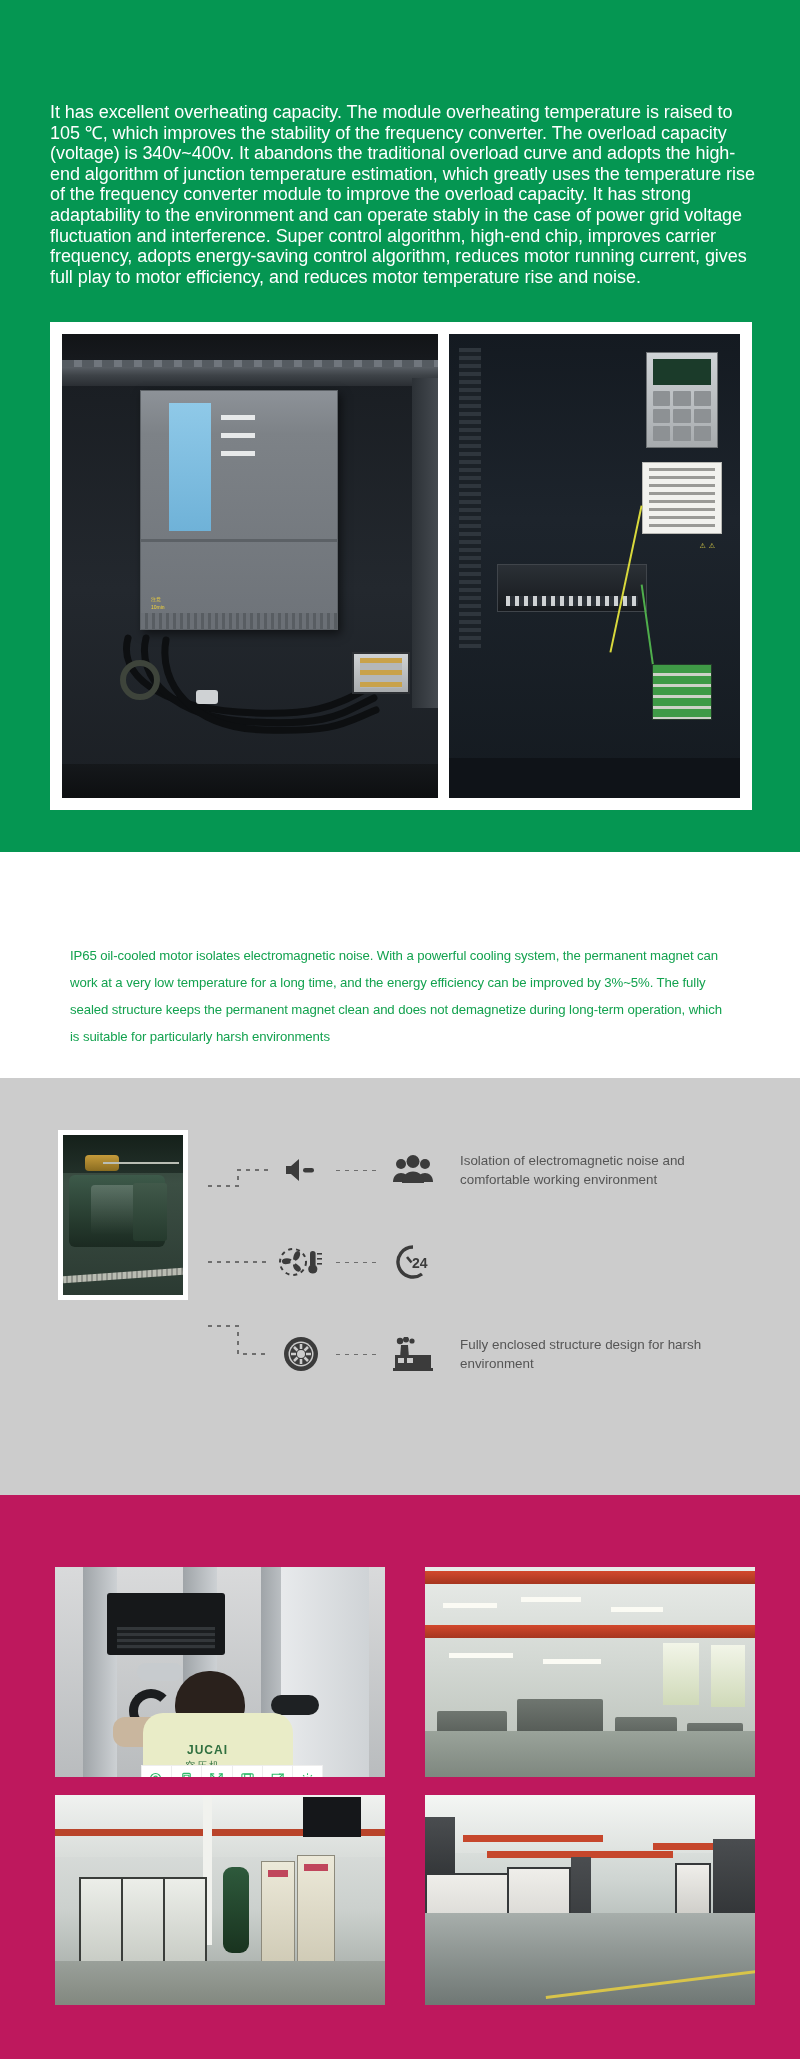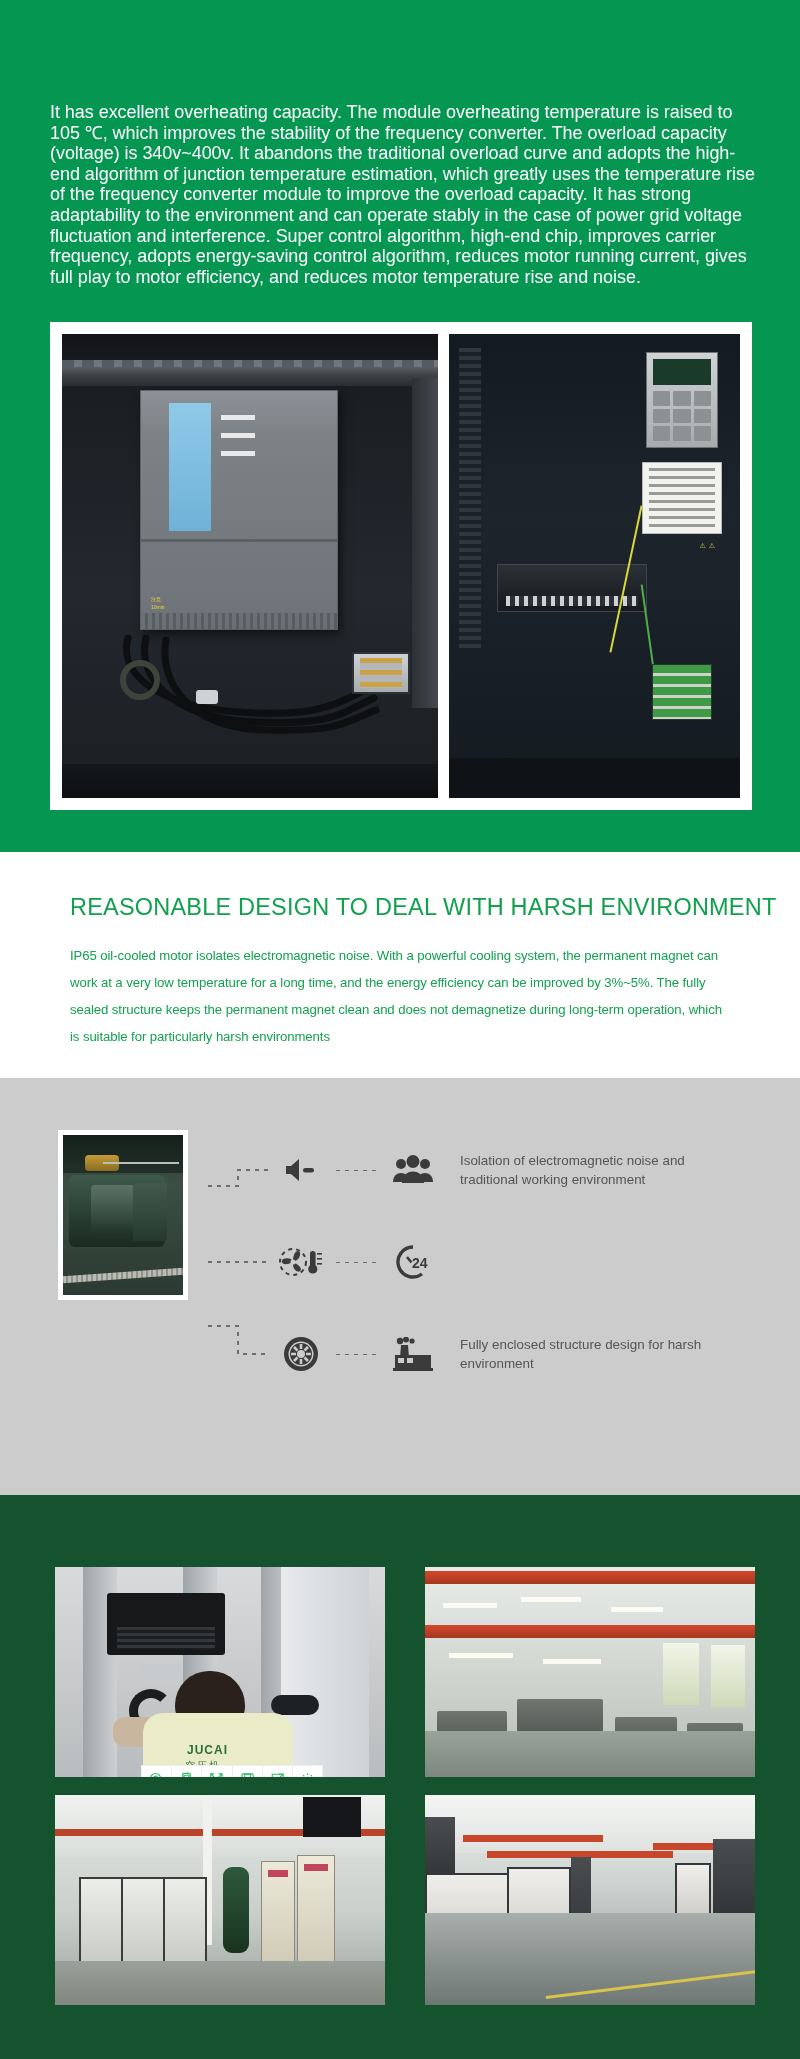--- a/index.html
+++ b/index.html
@@ -213,21 +213,21 @@
   .feat-icon-b{width:62px;display:flex;justify-content:center;align-items:center;color:#3b3b3b;}
   .feat-text{
     margin-left:16px;color:#555555;font-size:13.4px;line-height:19.5px;max-width:250px;
   }
   .elbow{
     position:absolute;left:-62px;top:0;width:60px;height:92px;
   }
 
   
   .photo-grid{
-    position:absolute;left:0;top:1495px;width:800px;height:564px;background:#14532d;
+    position:absolute;left:0;top:1495px;width:800px;height:564px;background:#be185d;
   }
   .pcell{position:absolute;overflow:hidden;}
   .pc1{left:55px;top:72px;width:330px;height:210px;}
   .pc2{left:425px;top:72px;width:330px;height:210px;}
   .pc3{left:55px;top:300px;width:330px;height:210px;}
   .pc4{left:425px;top:300px;width:330px;height:210px;}
 
   
   .w1{position:absolute;inset:0;background:linear-gradient(180deg,#d9dadb,#b9bcbe);}
   .w1 .col{position:absolute;top:0;bottom:0;width:34px;background:linear-gradient(90deg,#9fa4a8,#cdd1d4);}
@@ -364,21 +364,20 @@
       <div class="pb-wire-y"></div>
       <div class="pb-wire-g"></div>
       <div class="pb-term2"></div>
       <div class="pb-base"></div>
     </div>
 
   </div>
 </section>
 
 <section class="white-section">
-  <h2 class="green-heading">REASONABLE DESIGN TO DEAL WITH HARSH ENVIRONMENT</h2>
   <p class="green-body">IP65 oil-cooled motor isolates electromagnetic noise. With a powerful cooling system, the permanent magnet can work at a very low temperature for a long time, and the energy efficiency can be improved by 3%~5%. The fully sealed structure keeps the permanent magnet clean and does not demagnetize during long-term operation, which is suitable for particularly harsh environments</p>
 </section>
 
 <section class="grey-section">
 
   <div class="motor-frame">
     <div class="motor-photo">
       <div class="mp-dark"></div>
       <div class="mp-brass"></div>
       <div class="mp-rod"></div>
@@ -404,21 +403,21 @@
       <span class="feat-icon-b">
         <svg width="40" height="30" viewBox="0 0 40 30" fill="currentColor">
           <circle cx="8" cy="9" r="5"></circle>
             <path d="M0 27c0-6 4-9 8-9s8 3 8 9z"></path>
           <circle cx="32" cy="9" r="5"></circle>
             <path d="M24 27c0-6 4-9 8-9s8 3 8 9z"></path>
           <circle cx="20" cy="6.5" r="6.5"></circle>
             <path d="M9 28c0-7.5 5-11.5 11-11.5S31 20.5 31 28z"></path>
         </svg>
       </span>
-      <span class="feat-text">Isolation of electromagnetic noise and traditional working environment</span>
+      <span class="feat-text">Isolation of electromagnetic noise and comfortable working environment</span>
     </div>
 
     <div class="feat-row">
       <svg class="elbow" viewBox="0 0 60 92">
         <path d="M0 46 H 60" fill="none" stroke="#6e6e6e" stroke-width="2" stroke-dasharray="4 5"></path>
       </svg>
       <span class="feat-icon-a">
         <svg width="44" height="30" viewBox="0 0 44 30" fill="currentColor">
           <circle cx="14" cy="15" r="13" fill="none" stroke="currentColor" stroke-width="2" stroke-dasharray="4 4"></circle>
           <path d="M14 15c0-7 2-11 5-11s3 6-1 9zM14 15c6 3 9 6 7.5 8.6S15 24 14 18.5zM14 15c-6 3-10 3-11 0s4-5 9-3z"></path>

